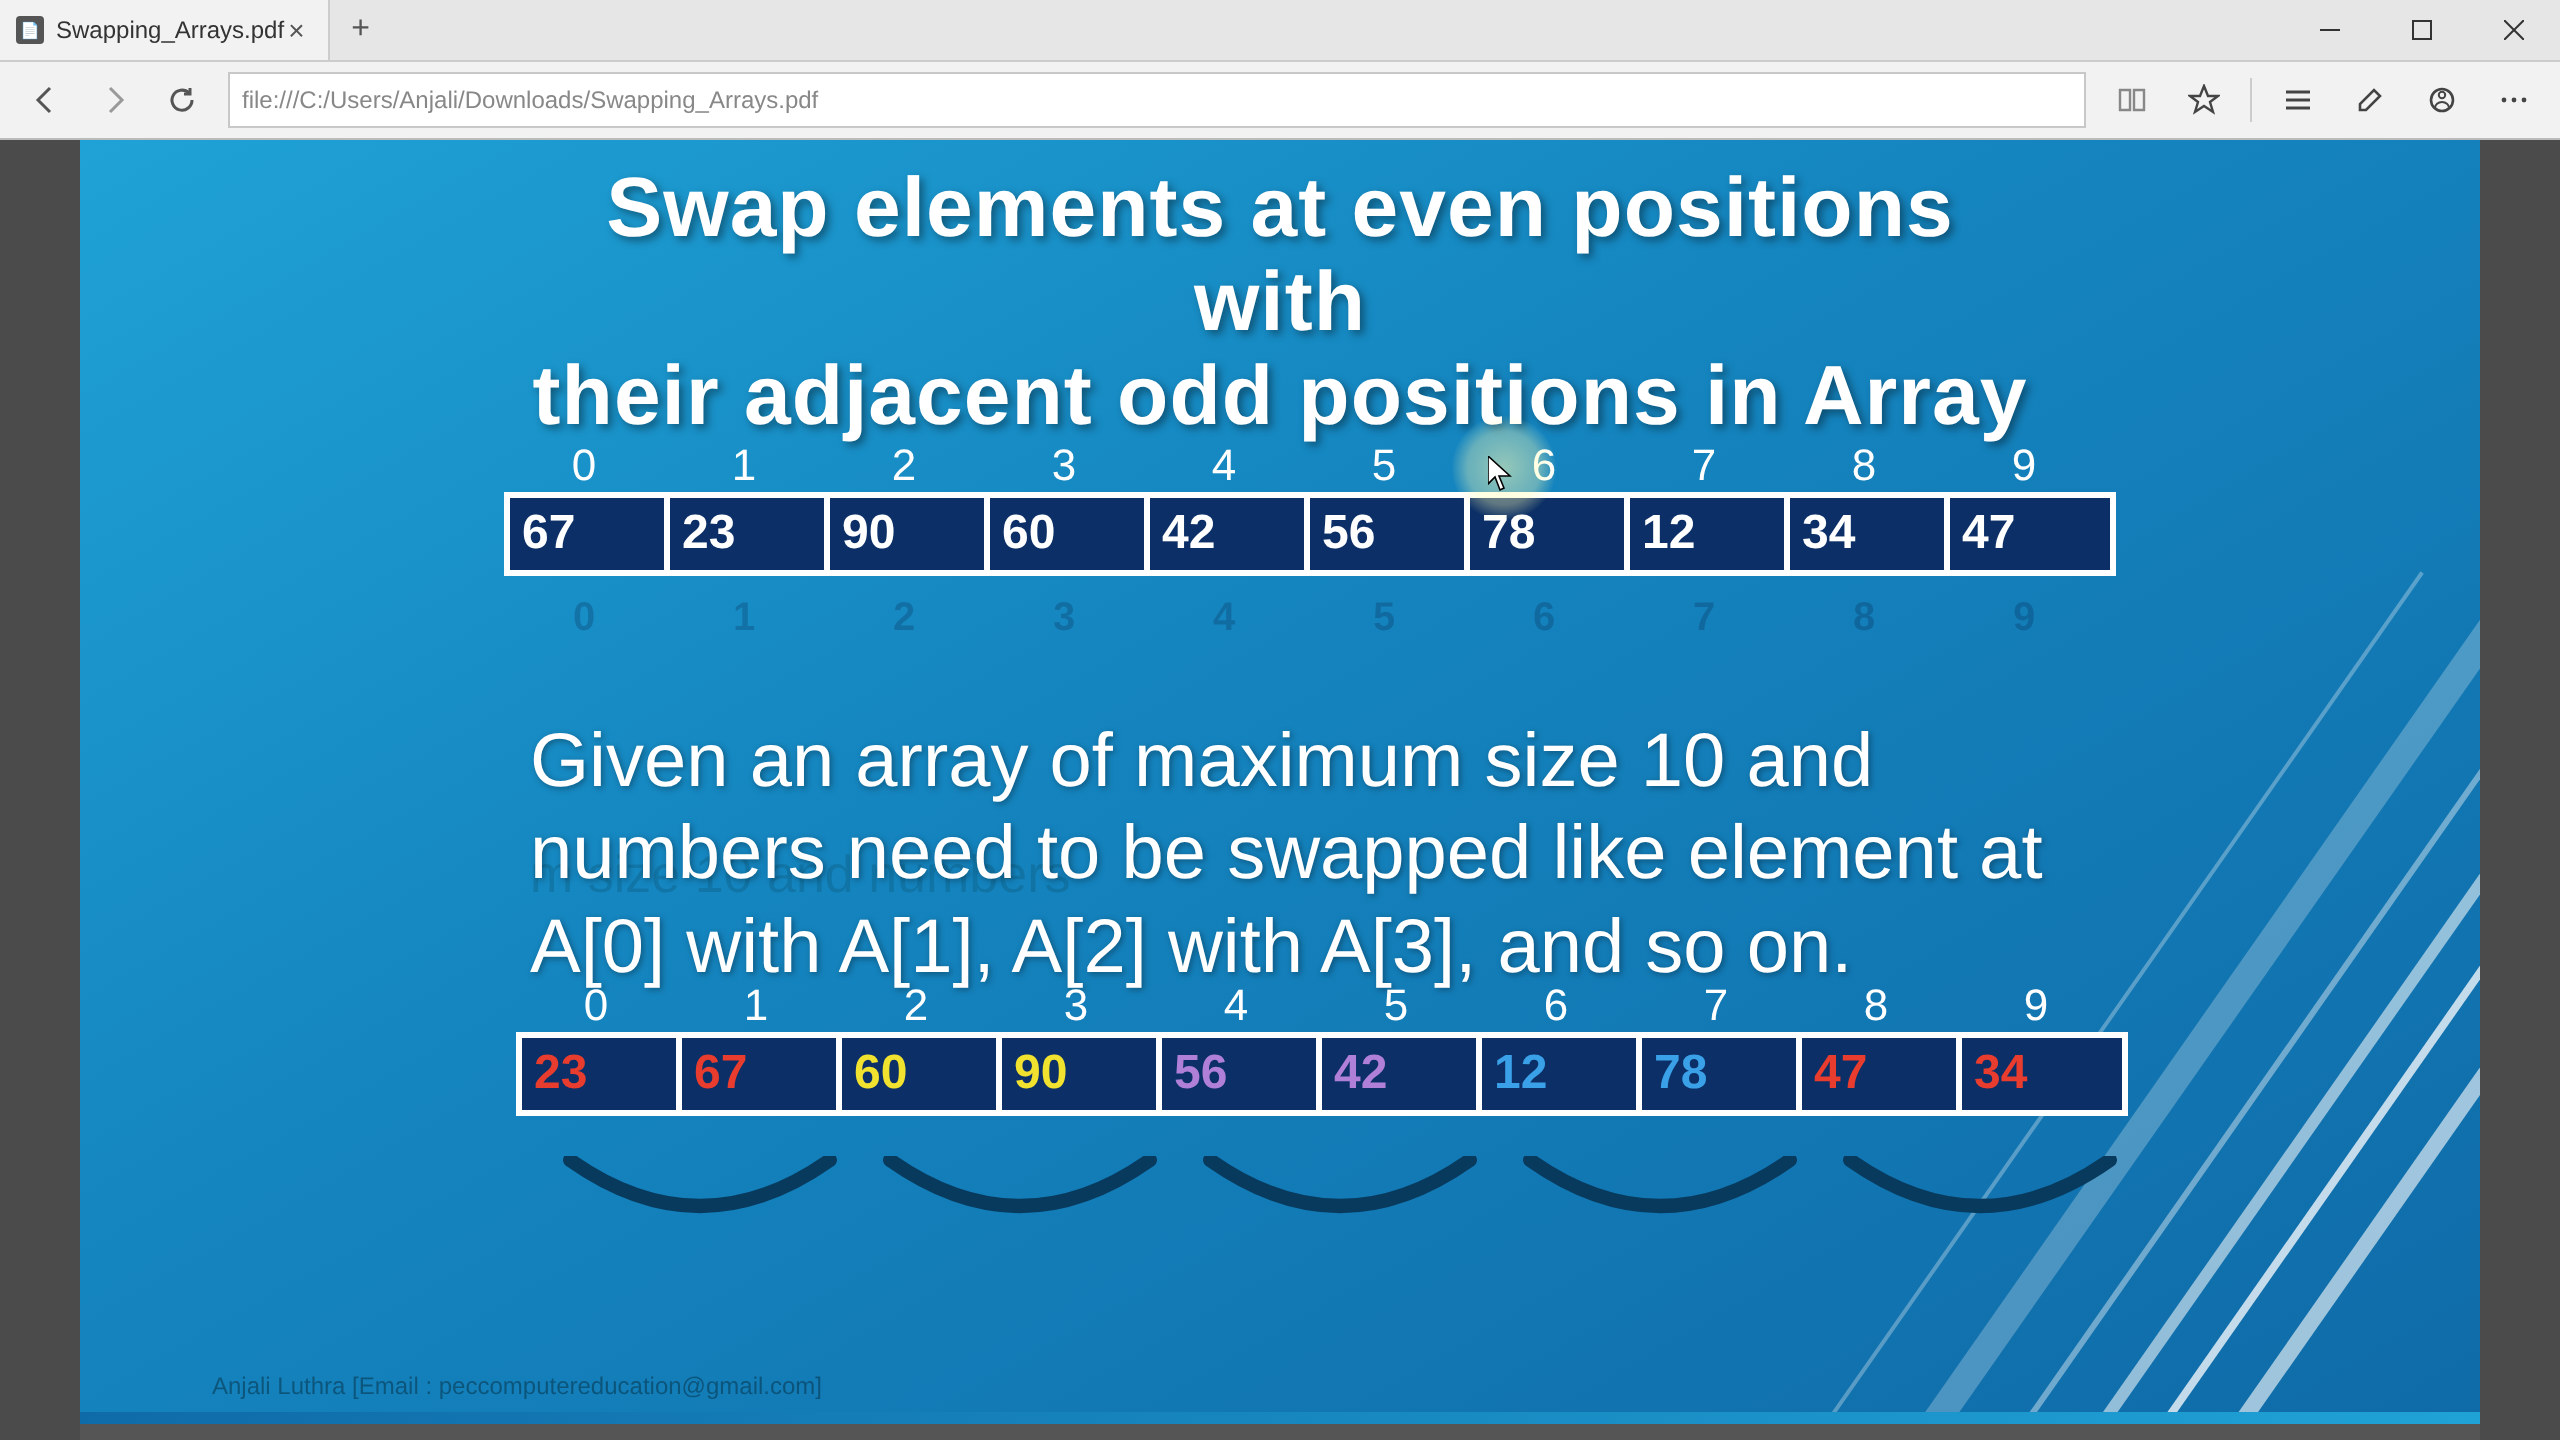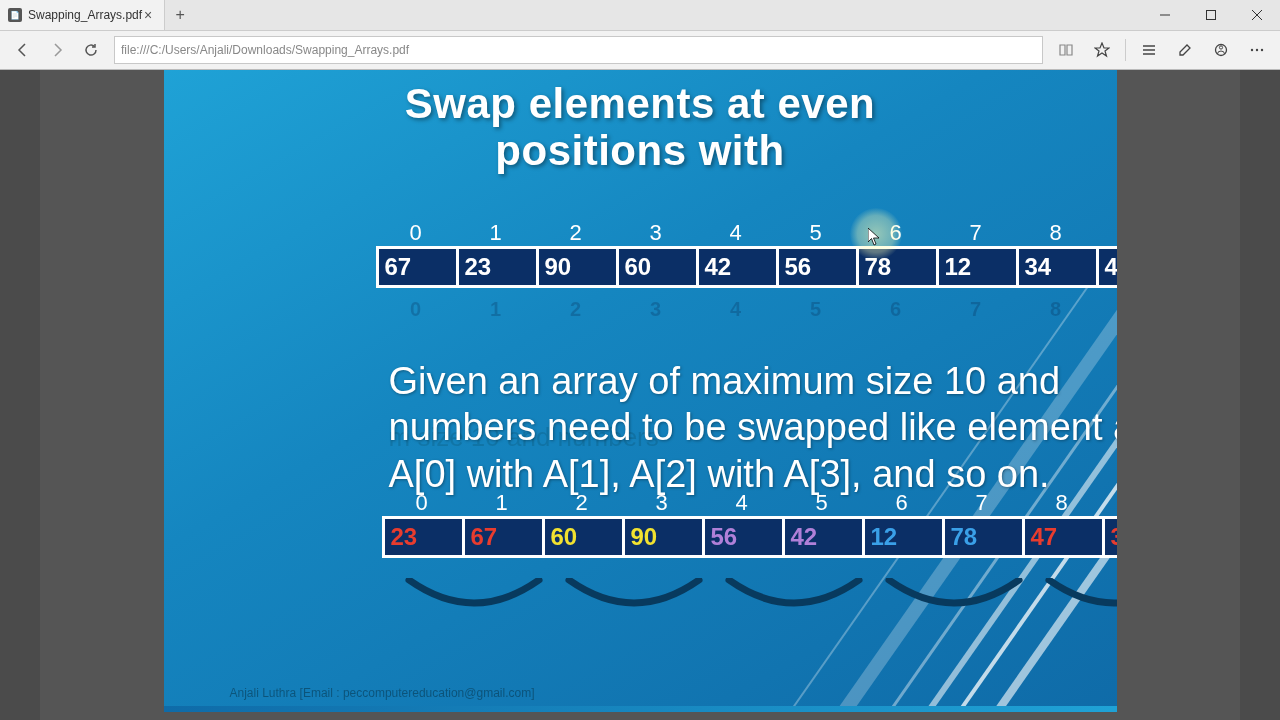--- a/index.html
+++ b/index.html
@@ -20,21 +20,21 @@
   
   .toolbar { height:40px; background:#f2f2f2; border-top:1px solid #ccc; border-bottom:1px solid #bbb; display:flex; align-items:center; padding:15px 6px; }
   .navbtn { width:34px; height:34px; display:flex; align-items:center; justify-content:center; color:#555; cursor:pointer; }
   .navbtn svg { width:16px; height:16px; }
   .urlbar { flex:1; height:28px; margin:0 6px; border:1px solid #c8c8c8; background:#fff; display:flex; align-items:center; padding:0 6px; font-size:12px; color:#888; }
   .rightbtns { display:flex; align-items:center; gap:2px; }
   .divider { width:1px; height:22px; background:#ccc; margin:0 4px; }
 
   
   .viewport { height:650px; background:#555; display:flex; justify-content:center; position:relative; }
-  .page { width:953px; height:642px; margin-top:0; background: linear-gradient(150deg,#1fa2d6 0%, #1586c0 40%, #0f6ba8 100%); position:relative; overflow:hidden; }
+  .page { width:1200px; height:642px; margin-top:0; background: linear-gradient(150deg,#1fa2d6 0%, #1586c0 40%, #0f6ba8 100%); position:relative; overflow:hidden; }
 
   
   .streak { position:absolute; width:6px; height:600px; background:rgba(255,255,255,0.55); transform:rotate(35deg); right:60px; bottom:-120px; }
   .streak.s2 { right:30px; width:4px; background:rgba(255,255,255,0.75); }
   .streak.s3 { right:100px; width:3px; background:rgba(255,255,255,0.4); }
   .streak.s4 { right:140px; width:14px; background:rgba(255,255,255,0.25); }
   .streak.s5 { right:-10px; width:8px; background:rgba(255,255,255,0.6); }
   .streak.s6 { right:200px; width:2px; background:rgba(255,255,255,0.3); }
 
   
@@ -183,20 +183,21 @@
   <div class="page">
     <div class="streak"></div>
     <div class="streak s2"></div>
     <div class="streak s3"></div>
     <div class="streak s4"></div>
     <div class="streak s5"></div>
     <div class="streak s6"></div>
 
     <div class="slide-title">
       <span>Swap elements at even positions with</span><br>
+      <span>their adjacent odd positions in Array</span>
     </div>
 
     <div class="array-block array1">
       <div class="idxrow" id="idxrow1">
           <div class="idx">0</div>
           <div class="idx">1</div>
           <div class="idx">2</div>
           <div class="idx">3</div>
           <div class="idx">4</div>
           <div class="idx">5</div>

